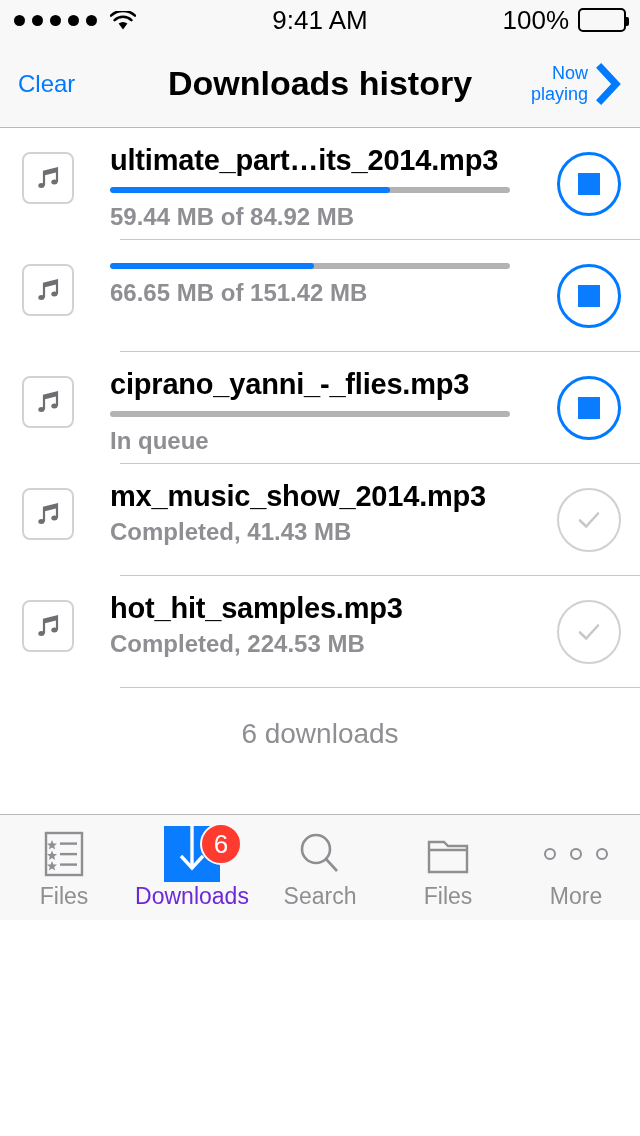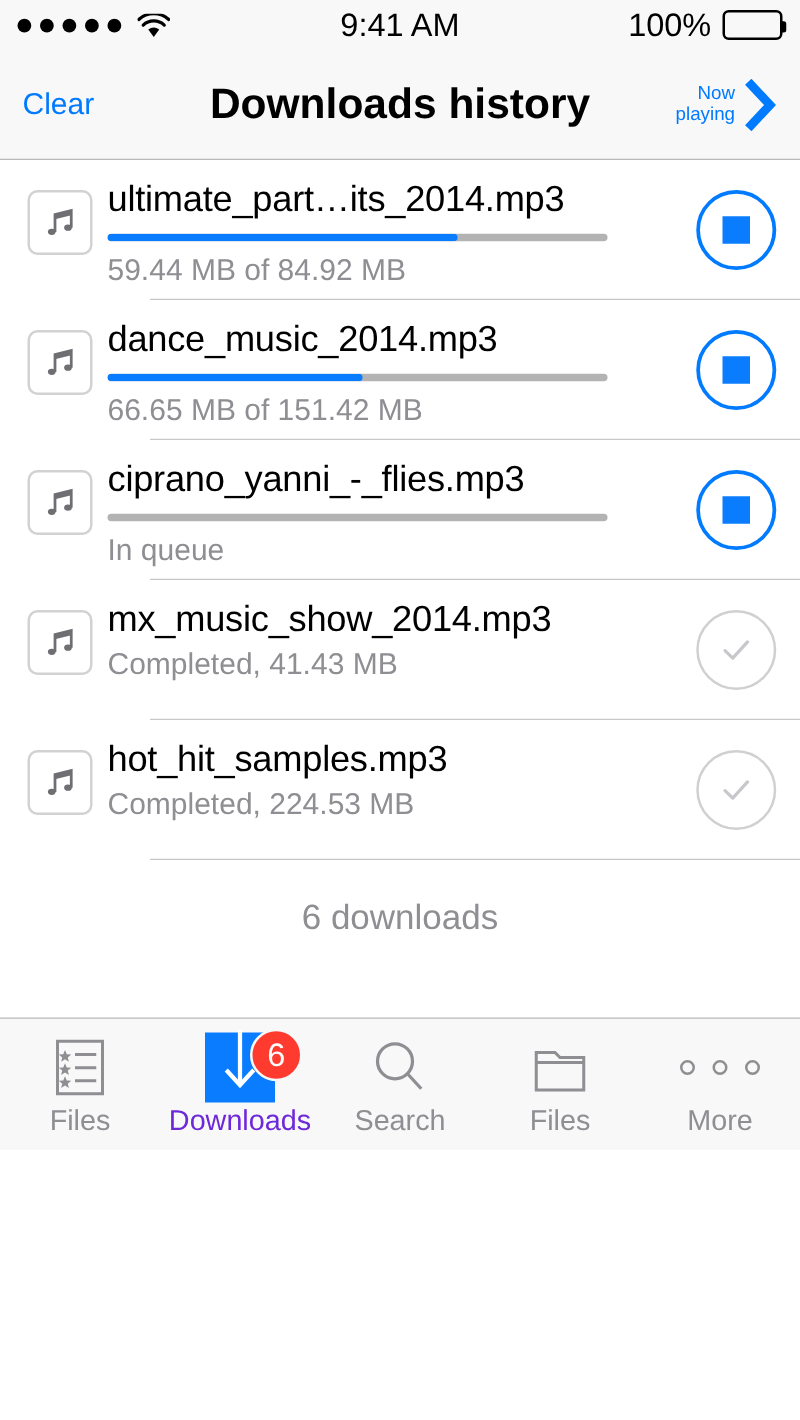--- a/index.html
+++ b/index.html
@@ -40,34 +40,34 @@
     display:flex; align-items:center; position:relative; padding:0 18px;
   }
   .nav-left { font-size:24px; color:#007aff; white-space:nowrap; }
   .nav-title {
     position:absolute; left:0; right:0; text-align:center;
     font-size:34px; font-weight:bold; color:#000;
     pointer-events:none;
   }
   .nav-right { margin-left:auto; display:flex; align-items:center; gap:8px; z-index:2; }
   .nowplaying {
-    font-size:15px; color:#007aff; line-height:1.12; text-align:right;
+    font-size:18px; color:#007aff; line-height:1.12; text-align:right;
   }
   .chevron { width:26px; height:42px; }
 
   
   .list { flex:1 1 auto; background:#fff; overflow:hidden; }
   .row { display:flex; align-items:flex-start; padding:0 18px 0 22px; position:relative; height:112px; }
   .row.completed { height:112px; }
   .thumb {
     flex:0 0 52px; width:52px; height:52px; margin-top:24px;
     border:2px solid #d2d2d4; border-radius:8px;
     display:flex; align-items:center; justify-content:center;
   }
-  .row-mid { flex:1 1 auto; margin-left:12px; padding-top:14px; min-width:0; }
+  .row-mid { flex:1 1 auto; margin-left:36px; padding-top:14px; min-width:0;font-weight:bold; }
   .fname {
     font-size:29px; color:#000; white-space:nowrap; overflow:hidden;
     line-height:1.25; letter-spacing:-0.2px;
   }
   .bar { width:400px; height:6px; background:#b3b3b3; border-radius:3px; margin-top:9px; overflow:hidden; }
   .bar-fill { height:100%; background:#0a7cff; border-radius:3px; }
   .substat { font-size:24px; color:#8e8e93; margin-top:10px; line-height:1.2; }
   .row.completed .substat { margin-top:4px; }
   .row-action { flex:0 0 66px; display:flex; align-items:center; justify-content:center; height:112px; }
   .btn-stop {
@@ -178,21 +178,20 @@
   <div class="row">
     <div class="thumb">
       <svg width="30" height="30" viewBox="0 0 30 30">
         <path d="M11 22.5 V8.6 L24 5.4 V19.2" stroke="#6e6e73" stroke-width="2.2" fill="none" stroke-linejoin="miter"></path>
         <path d="M11 8.6 L24 5.4 L24 9.2 L11 12.4 Z" fill="#6e6e73"></path>
         <ellipse cx="8.4" cy="22.4" rx="3.1" ry="2.5" fill="#6e6e73"></ellipse>
         <ellipse cx="21.4" cy="19.1" rx="3.1" ry="2.5" fill="#6e6e73"></ellipse>
       </svg>
     </div>
     <div class="row-mid">
-      <div class="fname">dance_music_2014.mp3</div>
       <div class="bar">
         <div class="bar-fill" style="width: 51%;"></div>
       </div>
       <div class="substat">66.65 MB of 151.42 MB</div>
     </div>
     <div class="row-action">
       <div class="btn-stop">
               <span class="sq"></span>
             </div>
 

